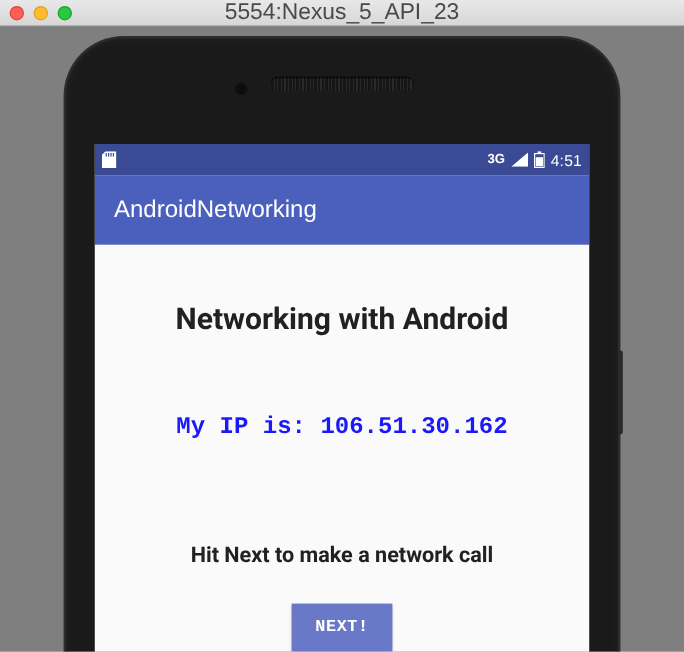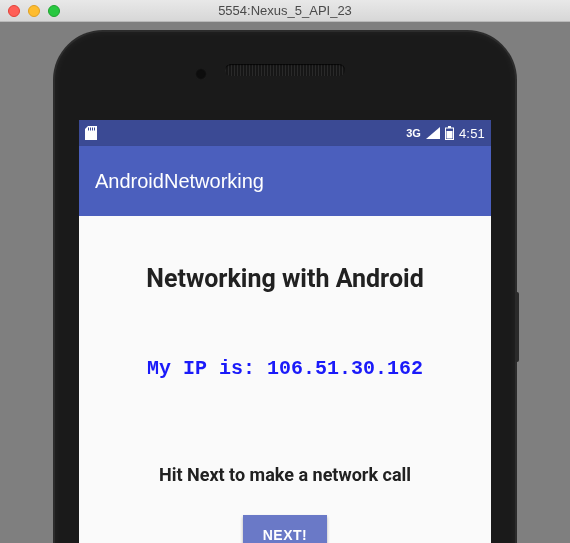--- a/index.html
+++ b/index.html
@@ -27,21 +27,21 @@
       align-items: center;
     }
     .dot { width: 12px; height: 12px; border-radius: 50%; }
     .dot.red { background: #ff5f57; border: 0.5px solid #e24238; }
     .dot.yellow { background: #febc2e; border: 0.5px solid #dfa022; }
     .dot.green { background: #28c840; border: 0.5px solid #1fa32f; }
     .titlebar-title {
       position: absolute;
       left: 0; right: 0;
       text-align: center;
-      font-size: 13px;
+      font-size: 19px;
       color: #4a4a4a;
       pointer-events: none;
       font-family: -apple-system, "Helvetica Neue", Arial, sans-serif;
     }
     
     .canvas {
       position: absolute;
       top: 22px; left: 0; right: 0; bottom: 0;
       background: #7f7f7f;
     }
@@ -112,21 +112,21 @@
     .status-left, .status-right { display: flex; align-items: center; gap: 5px; }
     .sd-icon {
       width: 12px; height: 14px; position: relative;
     }
     .sd-icon svg { display: block; }
     .sig3g { font-size: 11px; font-weight: 700; line-height: 1; }
     .sig-tri svg, .batt svg { display: block; }
     .clock { font-size: 13px; font-weight: 400; letter-spacing: .2px; }
     
     .appbar {
-      height: 70px;
+      height: 58px;
       background: #4b5fbd;
       display: flex;
       align-items: center;
       padding: 0 16px;
       color: #fff;
       font-size: 20px;
       font-weight: 500;
       box-shadow: 0 2px 3px rgba(0,0,0,.25);
     }
     
@@ -163,21 +163,21 @@
       margin-top: 30px;
       background: #6a79c7;
       color: #fff;
       border: none;
       padding: 12px 20px;
       font-size: 14px;
       font-weight: 700;
       letter-spacing: .5px;
       box-shadow: 0 2px 3px rgba(0,0,0,.3);
       cursor: pointer;
-      font-family: Liberation Sans, sans-serif;
+      font-family: Liberation Mono, monospace;
     }
   </style>
 </head>
 <body>
 
 <div class="titlebar">
   <div class="traffic">
     <div class="dot red"></div>
     <div class="dot yellow"></div>
     <div class="dot green"></div>

